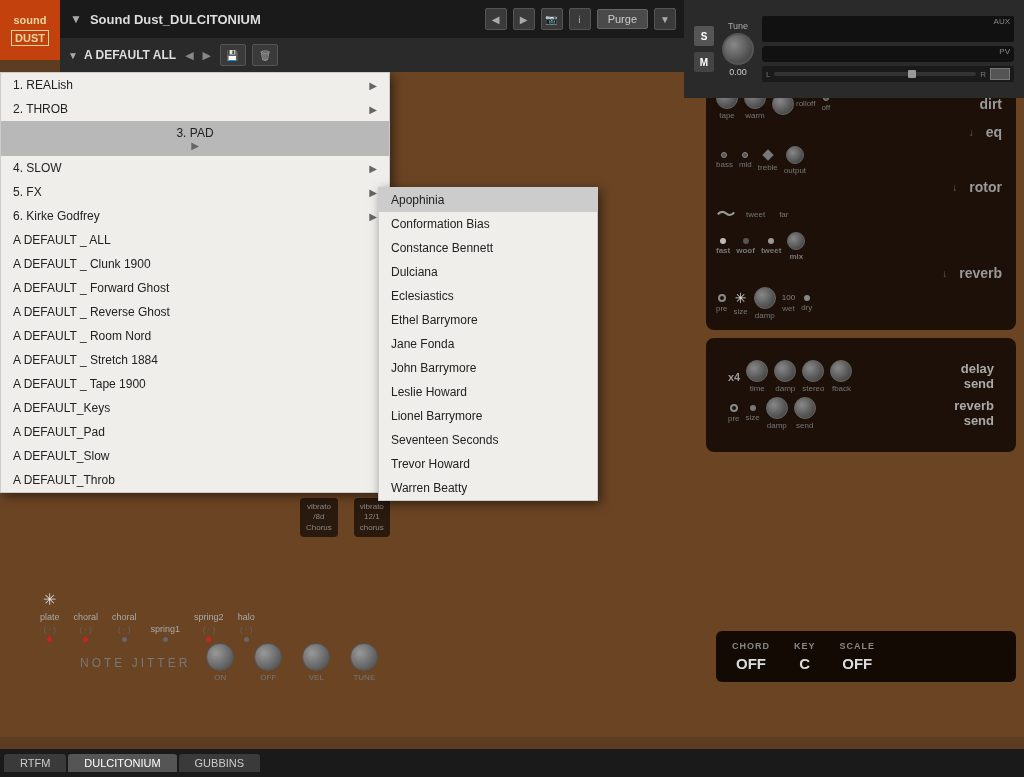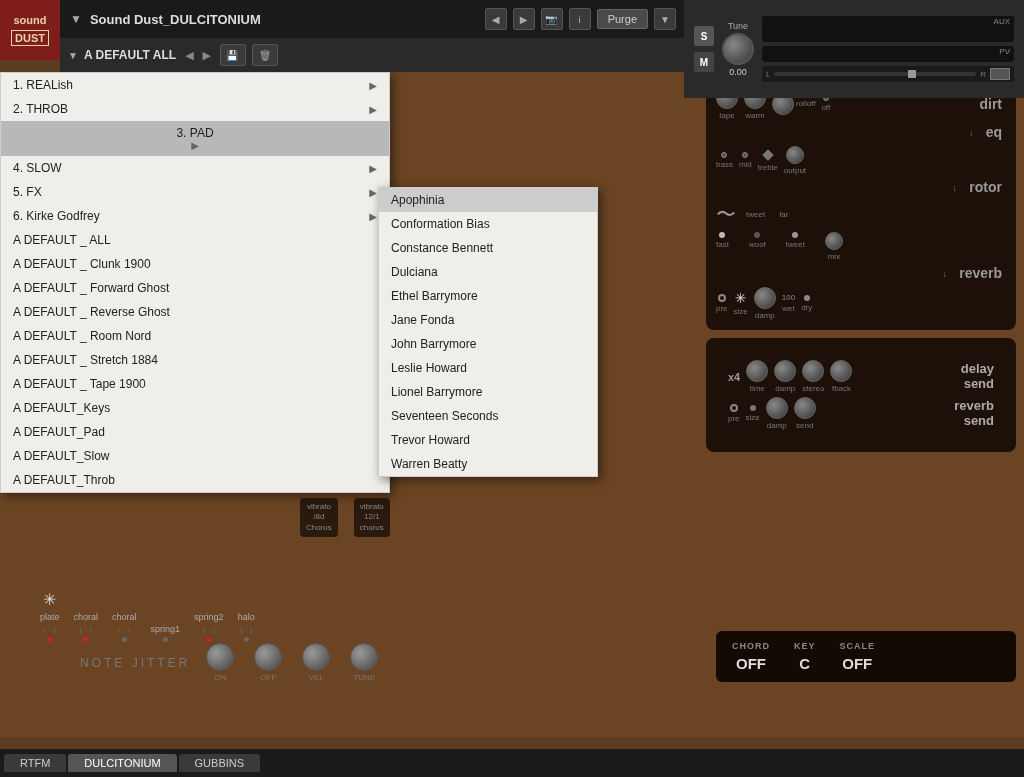--- a/index.html
+++ b/index.html
@@ -17,21 +17,21 @@
       width: 1024px;
       height: 777px;
       background: #5c3d22;
       position: relative;
       overflow: hidden;
     }
 
     .logo-area {
       width: 60px;
       height: 60px;
-      background: #7f1d1d;
+      background: #c2410c;
       position: absolute;
       left: 0;
       top: 0;
       display: flex;
       flex-direction: column;
       align-items: center;
       justify-content: center;
       z-index: 20;
     }
 
@@ -460,20 +460,21 @@
       <div class="menu-item">
         <span>A DEFAULT_Throb</span>
       </div>
     </div>
 
     <div class="submenu">
       <div class="submenu-item highlighted">Apophinia</div>
       <div class="submenu-item">Conformation Bias</div>
       <div class="submenu-item">Constance Bennett</div>
       <div class="submenu-item">Dulciana</div>
+      <div class="submenu-item">Eclesiastics</div>
       <div class="submenu-item">Ethel Barrymore</div>
       <div class="submenu-item">Jane Fonda</div>
       <div class="submenu-item">John Barrymore</div>
       <div class="submenu-item">Leslie Howard</div>
       <div class="submenu-item">Lionel Barrymore</div>
       <div class="submenu-item">Seventeen Seconds</div>
       <div class="submenu-item">Trevor Howard</div>
       <div class="submenu-item">Warren Beatty</div>
     </div>
 
@@ -533,21 +534,21 @@
 
         <div style="display:flex;align-items:center;gap:6px;margin-bottom:4px;">
           <div style="color:#999;font-size:20px;margin-right:4px;">〜</div>
           <div style="display:flex;flex-direction:column;align-items:center;gap:2px;">
             <div class="fx-label">tweet</div>
           </div>
           <div style="display:flex;flex-direction:column;align-items:center;gap:2px;margin-left:8px;">
             <div class="fx-label">far</div>
           </div>
         </div>
-        <div style="display:flex;gap:20px;margin-bottom:4px;">
+        <div style="display:flex;align-items:center;gap:6px;margin-bottom:4px;font-weight:bold;">
           <div style="display:flex;flex-direction:column;align-items:center;gap:2px;">
             <div style="width:6px;height:6px;border-radius:50%;background:#bbb;"></div>
             <div class="fx-label">fast</div>
           </div>
           <div style="display:flex;flex-direction:column;align-items:center;gap:2px;">
             <div style="width:6px;height:6px;border-radius:50%;background:#555;"></div>
             <div class="fx-label">woof</div>
           </div>
           <div style="display:flex;flex-direction:column;align-items:center;gap:2px;">
             <div style="width:6px;height:6px;border-radius:50%;background:#999;"></div>

